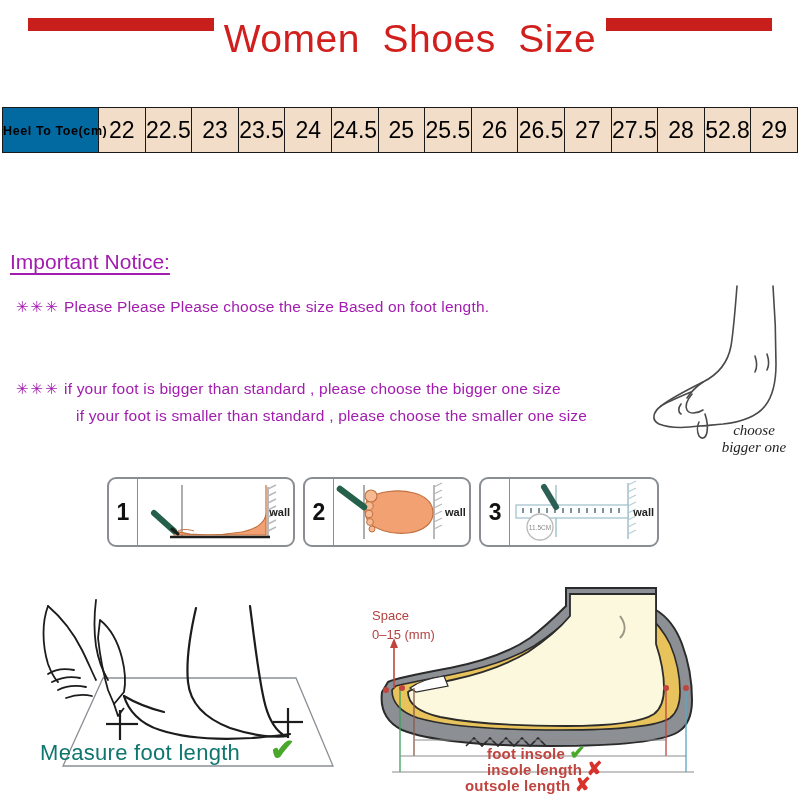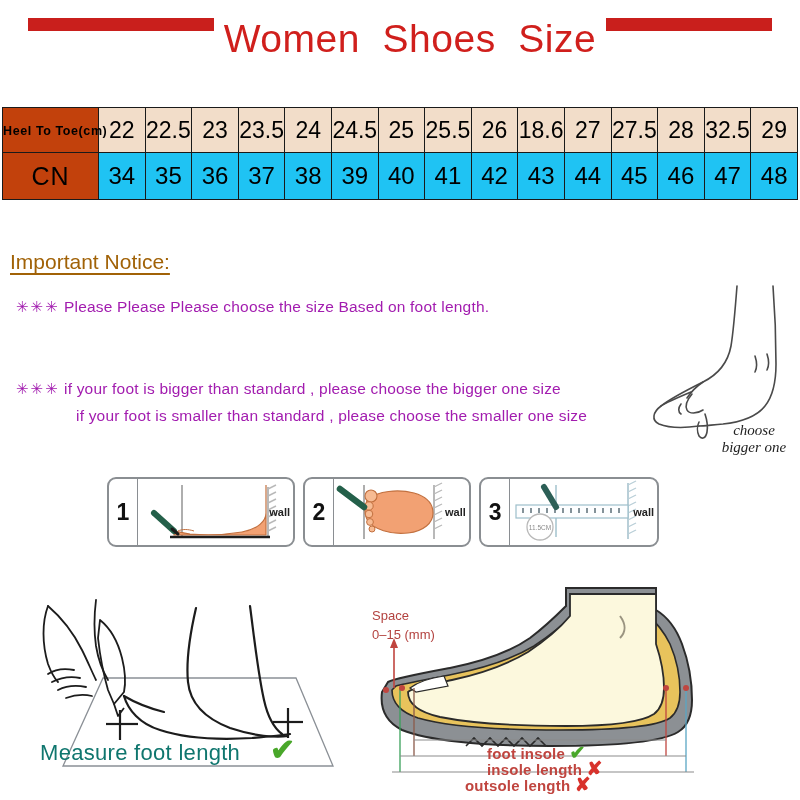--- a/index.html
+++ b/index.html
@@ -49,21 +49,21 @@
   }
   #size-table td {
     border: 1.6px solid #1a1a1a;
     text-align: center;
     vertical-align: middle;
     color: #000;
     padding: 0;
     font-family: "Liberation Sans", sans-serif;
   }
   .row-head-cell {
-    background: #c2410c;
+    background: #0369a1;
     width: 95px;
   }
   .rh-label {
     font-size: 12.5px;
     font-weight: 700;
     letter-spacing: 0.6px;
     white-space: nowrap;
   }
   .rh-label.big {
     font-size: 25px;
@@ -79,21 +79,21 @@
   .cn-cell {
     background: #1fc3f3;
     font-size: 24px;
   }
 
   
   #notice-heading {
     position: absolute;
     left: 10px; top: 250px;
     font-size: 21px;
-    color: #a16207;
+    color: #a21caf;
     text-decoration: underline;
     text-underline-offset: 4px;
     white-space: nowrap;
   }
   .notice-block {
     position: absolute;
     color: #a21caf;
     font-size: 15.5px;
     line-height: 27px;
     white-space: nowrap;
@@ -248,46 +248,26 @@
       </td>
       <td class="cm-cell">22</td>
       <td class="cm-cell">22.5</td>
       <td class="cm-cell">23</td>
       <td class="cm-cell">23.5</td>
       <td class="cm-cell">24</td>
       <td class="cm-cell">24.5</td>
       <td class="cm-cell">25</td>
       <td class="cm-cell">25.5</td>
       <td class="cm-cell">26</td>
-      <td class="cm-cell">18.6</td>
+      <td class="cm-cell">26.5</td>
       <td class="cm-cell">27</td>
       <td class="cm-cell">27.5</td>
       <td class="cm-cell">28</td>
-      <td class="cm-cell">32.5</td>
+      <td class="cm-cell">52.8</td>
       <td class="cm-cell">29</td>
-    </tr>
-    <tr class="cn-row">
-      <td class="row-head-cell">
-        <span class="rh-label big">CN</span>
-      </td>
-      <td class="cn-cell">34</td>
-      <td class="cn-cell">35</td>
-      <td class="cn-cell">36</td>
-      <td class="cn-cell">37</td>
-      <td class="cn-cell">38</td>
-      <td class="cn-cell">39</td>
-      <td class="cn-cell">40</td>
-      <td class="cn-cell">41</td>
-      <td class="cn-cell">42</td>
-      <td class="cn-cell">43</td>
-      <td class="cn-cell">44</td>
-      <td class="cn-cell">45</td>
-      <td class="cn-cell">46</td>
-      <td class="cn-cell">47</td>
-      <td class="cn-cell">48</td>
     </tr>
   </tbody>
 </table>
 
 <div id="notice-heading">Important Notice:</div>
 
 <div class="notice-block" id="notice-block-1">
   <span class="stars">✳✳✳</span><span>Please  Please  Please  choose  the  size  Based  on  foot  length.</span>
 </div>
 

